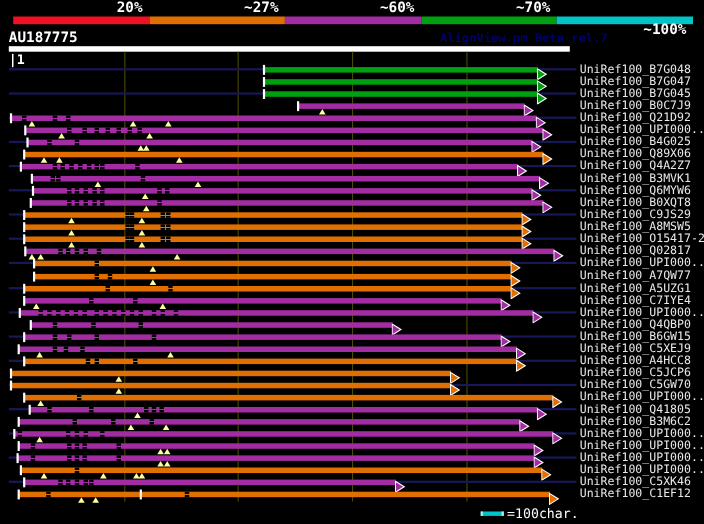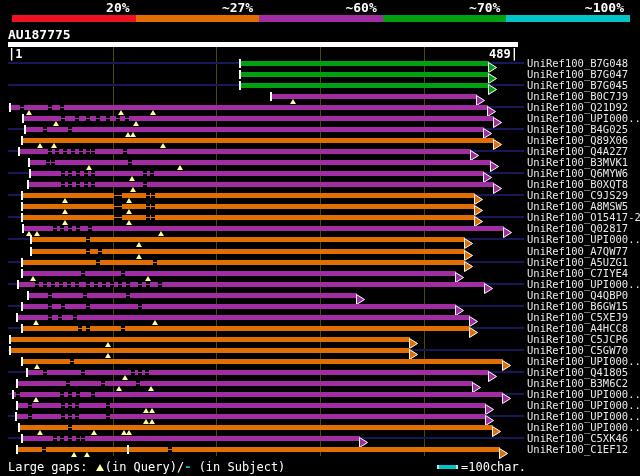--- a/index.html
+++ b/index.html
@@ -39,27 +39,27 @@
   <div id="key">
       <div class="key-seg" style="left: 12px; width: 123.6px; background: rgb(238, 17, 34);"></div>
       <div class="key-label" style="left: 12px; width: 117.6px;">20%</div>
       <div class="key-seg" style="left: 135.6px; width: 123.6px; background: rgb(224, 110, 0);"></div>
       <div class="key-label" style="left: 135.6px; width: 117.6px;">~27%</div>
       <div class="key-seg" style="left: 259.2px; width: 123.6px; background: rgb(162, 44, 162);"></div>
       <div class="key-label" style="left: 259.2px; width: 117.6px;">~60%</div>
       <div class="key-seg" style="left: 382.8px; width: 123.6px; background: rgb(0, 160, 16);"></div>
       <div class="key-label" style="left: 382.8px; width: 117.6px;">~70%</div>
       <div class="key-seg" style="left: 506.4px; width: 123.6px; background: rgb(0, 196, 200);"></div>
-      <div class="key-label" style="left: 506.4px; width: 117.6px;">~100%</div>
+      <div class="key-label" style="left: 506.4px; width: 117.6px; margin-top: 20px;">~100%</div>
     </div>
 
   <div class="title">AU187775</div>
+  <div class="watermark">AlignView.pm Beta rel.7</div>
   <div class="ruler"></div>
   <div class="scale-start">|1</div>
-  <div class="scale-end">489|</div>
 
   <div id="plot">
       <div class="gridline" style="left: 113px;"></div>
       <div class="gridline" style="left: 216px;"></div>
       <div class="gridline" style="left: 320px;"></div>
       <div class="gridline" style="left: 424px;"></div>
       <div class="navyline" style="top: 62px;"></div>
       <div class="bar" style="left: 240px; width: 249px; top: 61px; background: rgb(0, 160, 16);"></div>
       <div class="tick" style="left: 239px; top: 59px;"></div>
       <div class="arrow" style="left: 488px; top: 58px;"><svg width="10" height="11">
@@ -456,16 +456,15 @@
       <div class="tick" style="left: 16px; top: 445px;"></div>
       <div class="tick" style="left: 127px; top: 445px;"></div>
       <div class="arrow" style="left: 499px; top: 444px;"><svg width="10" height="11">
           <polygon points="0.5,0.5 8.5,5.5 0.5,10.5" fill="#e06e00" stroke="#fff" stroke-width="1"></polygon>
         </svg></div>
       <div class="tri" style="left: 71px; top: 452px;"></div>
       <div class="tri" style="left: 84px; top: 452px;"></div>
       <div class="rowlabel" style="top: 444px;">UniRef100_C1EF12</div>
     </div>
 
-  <div class="legend"><span>Large gaps: </span><span class="legend-tri"></span><span>(in Query)/</span><span class="legend-dash">-</span><span> (in Subject)</span></div>
   <div class="scalebar"></div>
   <div class="scalebar-label">=100char.</div>
 </div>
 
 </body></html>

